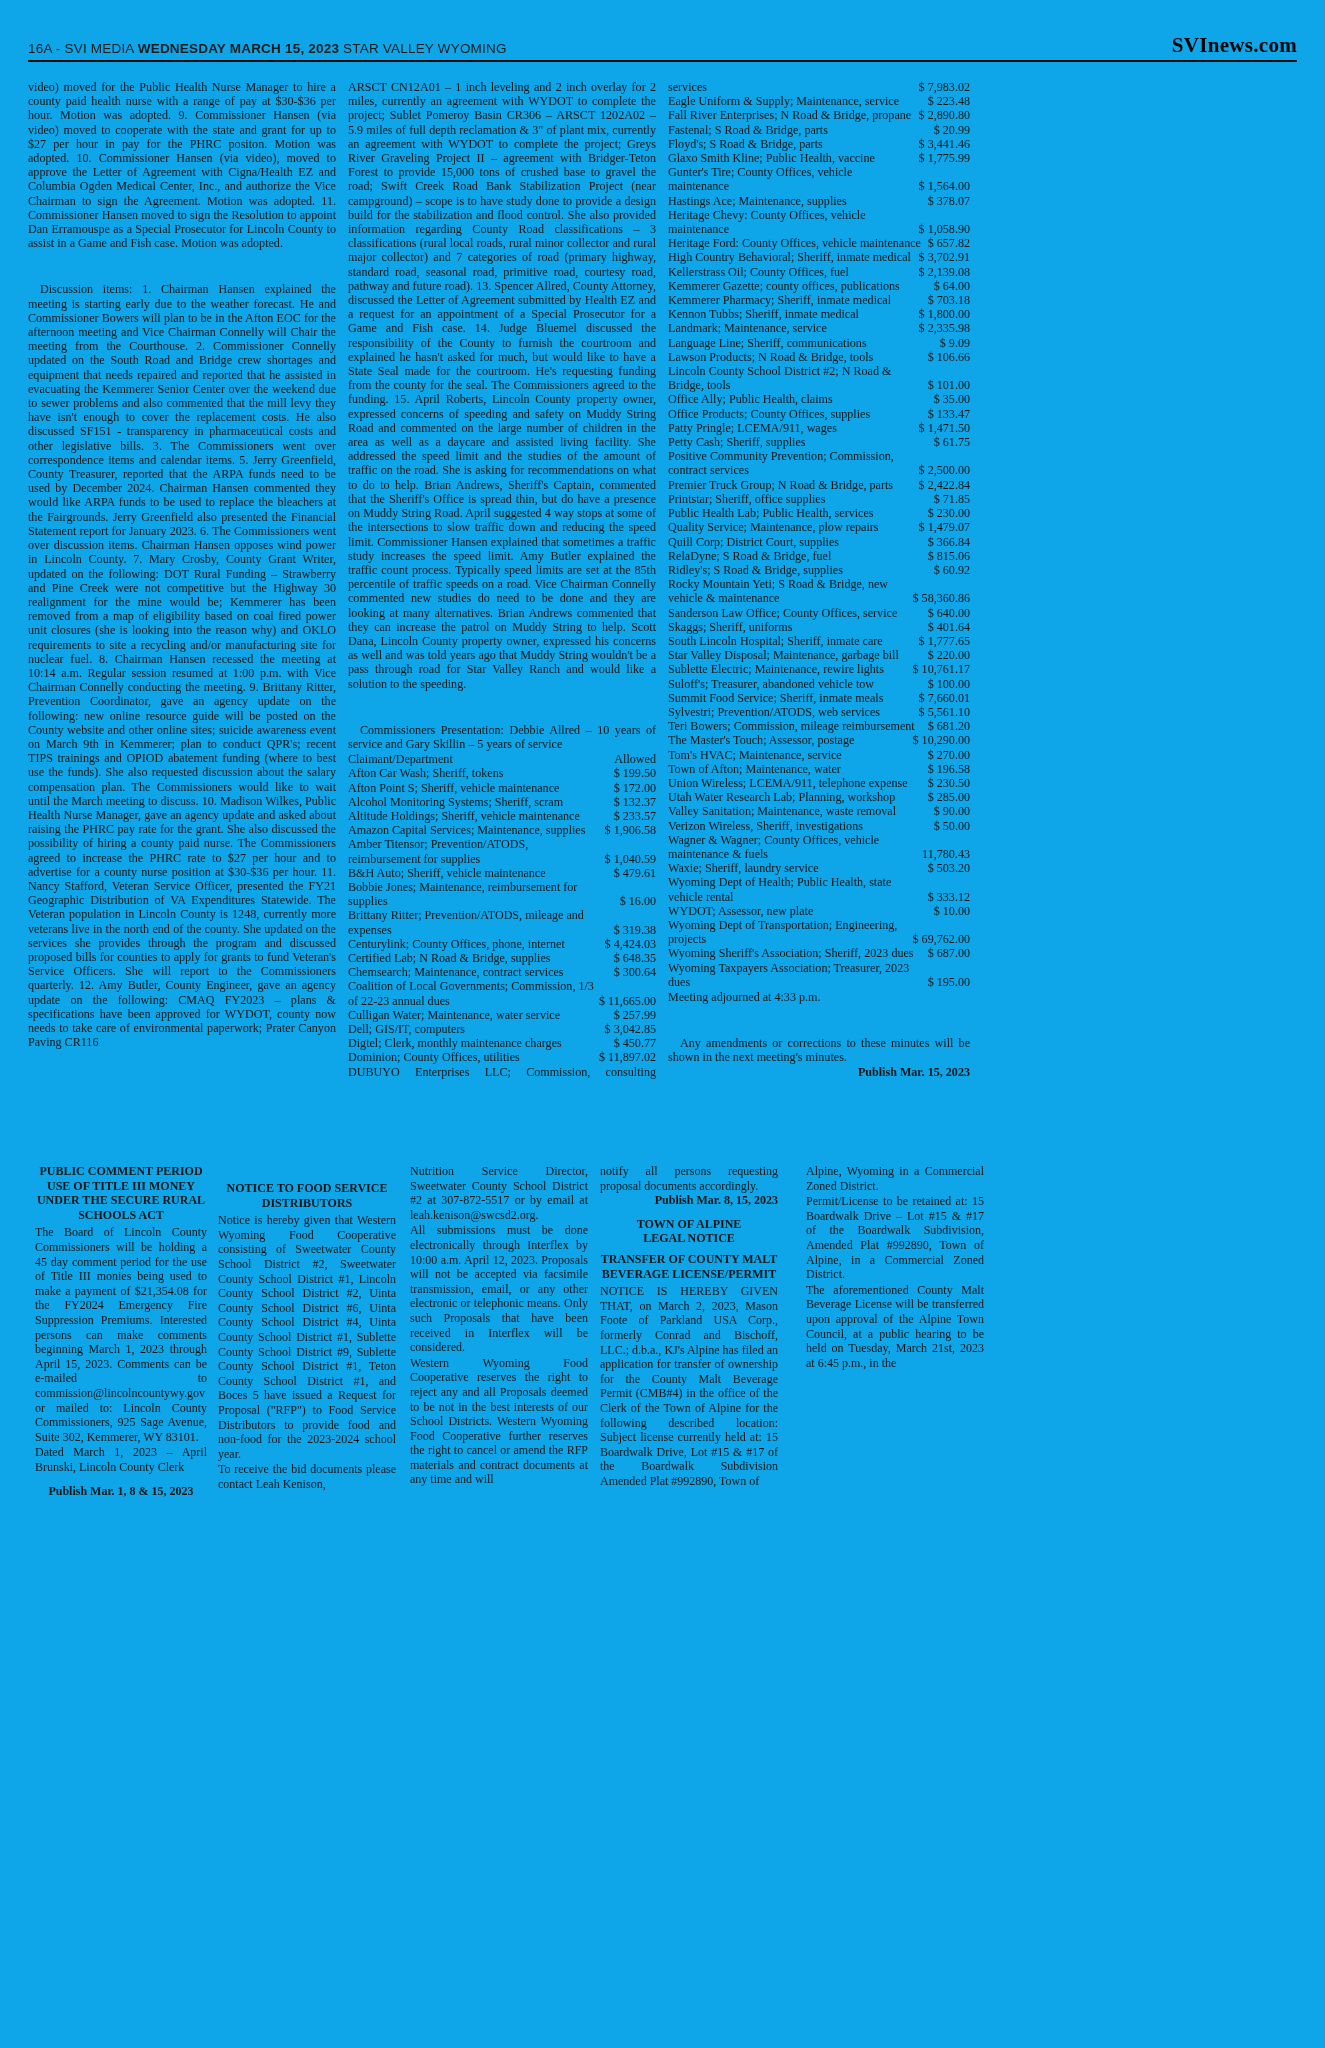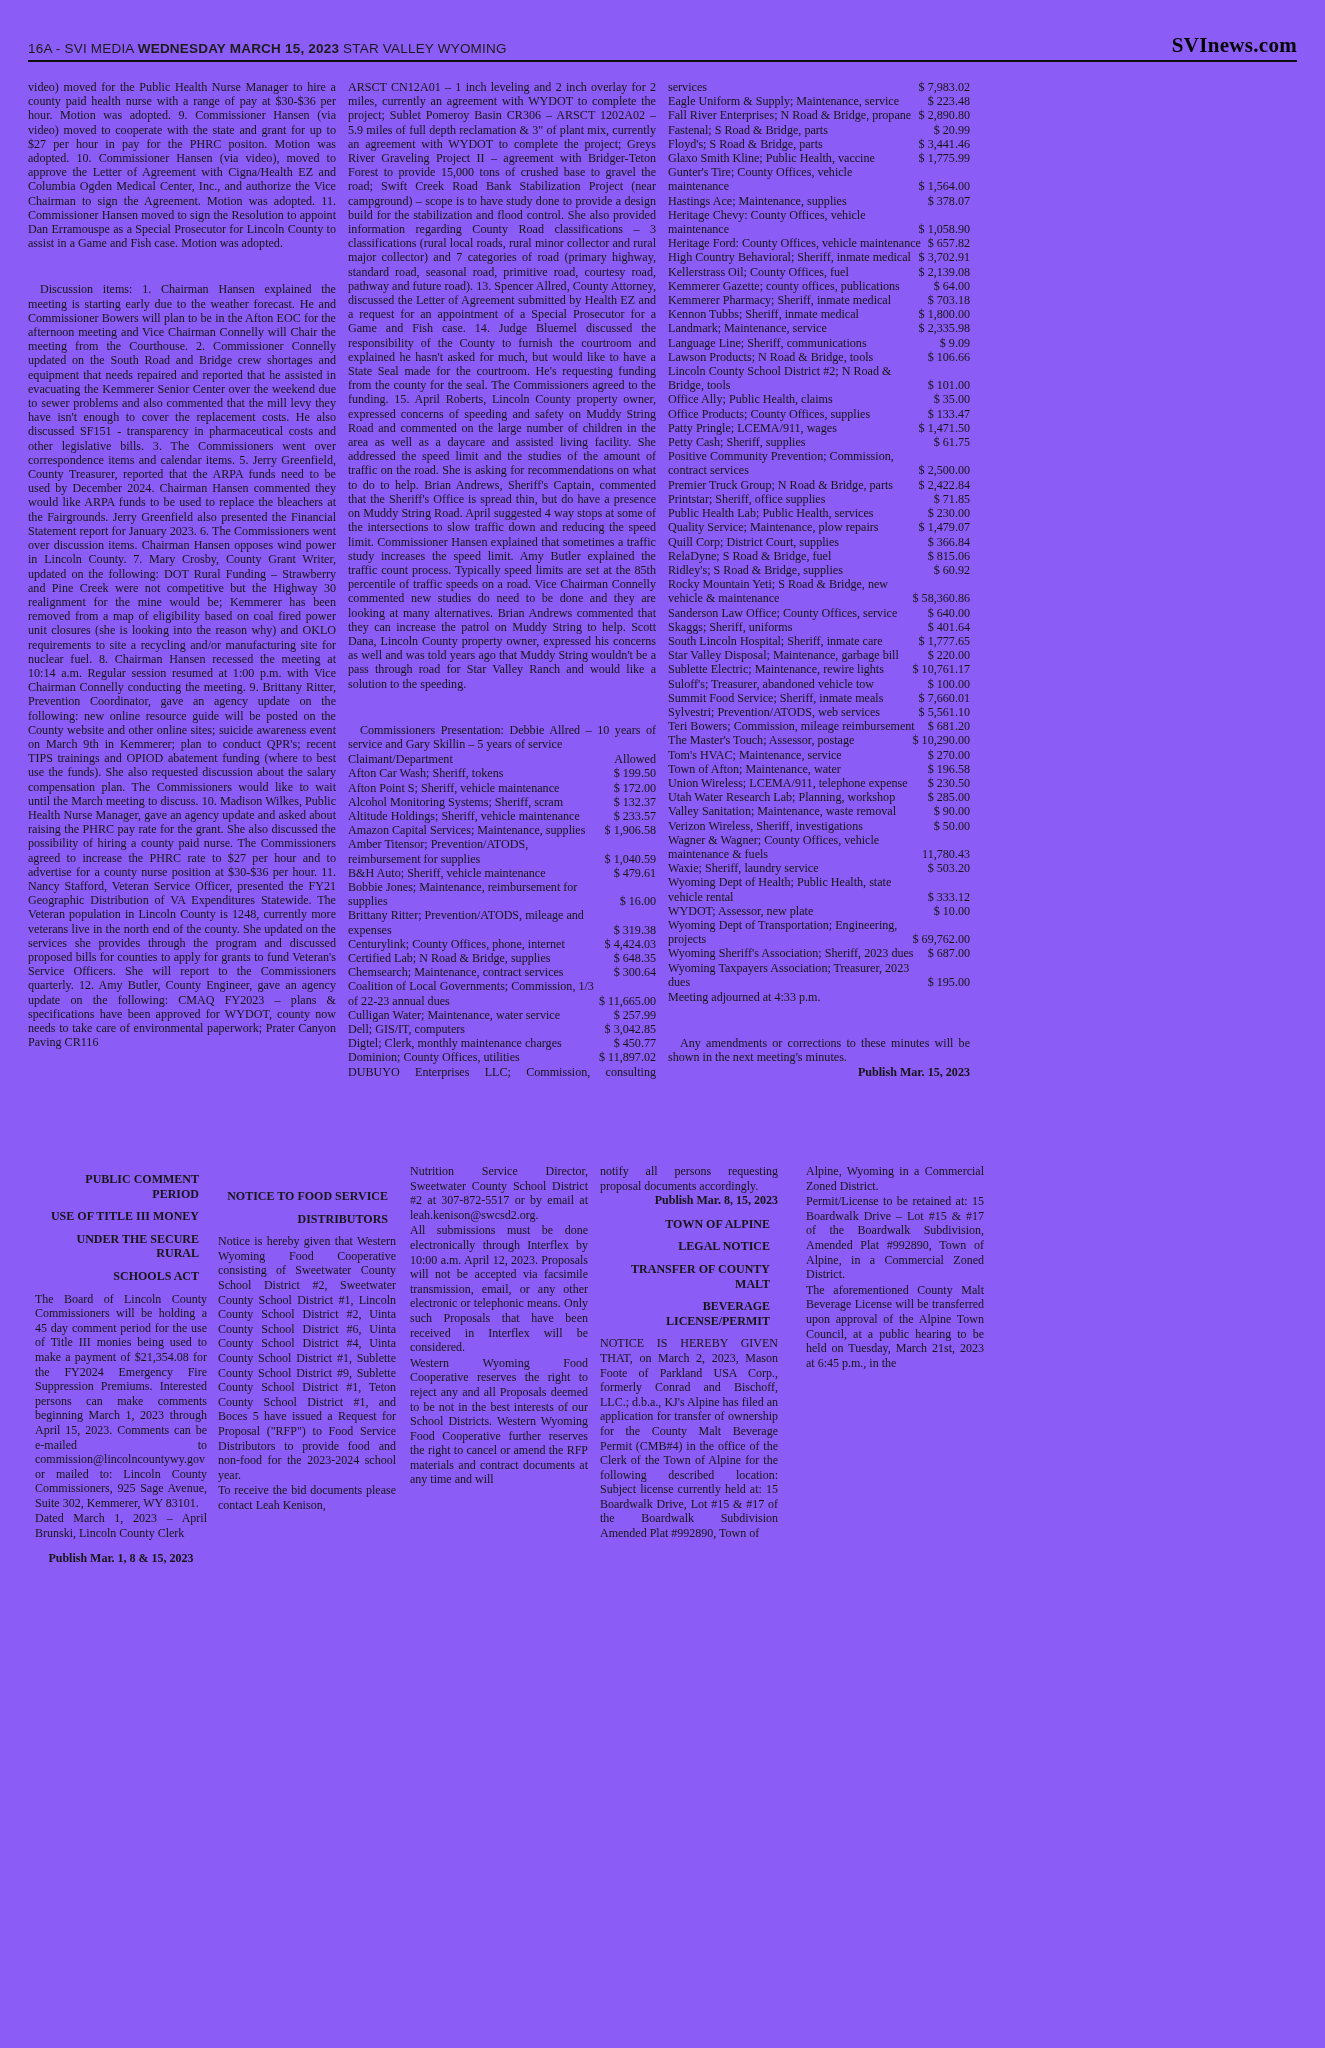--- a/index.html
+++ b/index.html
@@ -1,21 +1,21 @@
 <!DOCTYPE html>
 <html lang="en"><head>
 <meta charset="utf-8">
 <title>SVI Media - Page 16A</title>
 <style>
   html, body { margin: 0; padding: 0; background: #ffffff; }
   .page {
     position: relative;
     width: 1325px;
     height: 2048px;
-    background: #8b5cf6;
+    background: #0ea5e9;
     color: #161616;
     font-family: "Liberation Serif", serif;
     overflow: hidden;
   }
   
   .masthead {
     position: absolute;
     left: 28px;
     right: 28px;
     top: 26px;
@@ -84,22 +84,22 @@
     text-align: justify;
     overflow-wrap: break-word;
   }
   .n1 { left: 35px;  width: 172px; }
   .n2 { left: 218px; width: 178px; padding-top: 17px; }
   .n3 { left: 410px; width: 178px; }
   .n4 { left: 600px; width: 178px; }
   .n5 { left: 790px; width: 178px; margin-left: 16px; }
   .notice-title { margin-bottom: 3px; }
   .title-line {
-    margin: 8px;
-    text-align: right;
+    margin: 0;
+    text-align: center;
     font-weight: bold;
     text-indent: 0 !important;
   }
   .notice-body p { margin: 0; }
   .notice-body p + p { margin-top: 1px; }
   .mt8 { margin-top: 9px; }
   .mt6 { margin-top: 6px; }
 </style>
 </head>
 <body>

